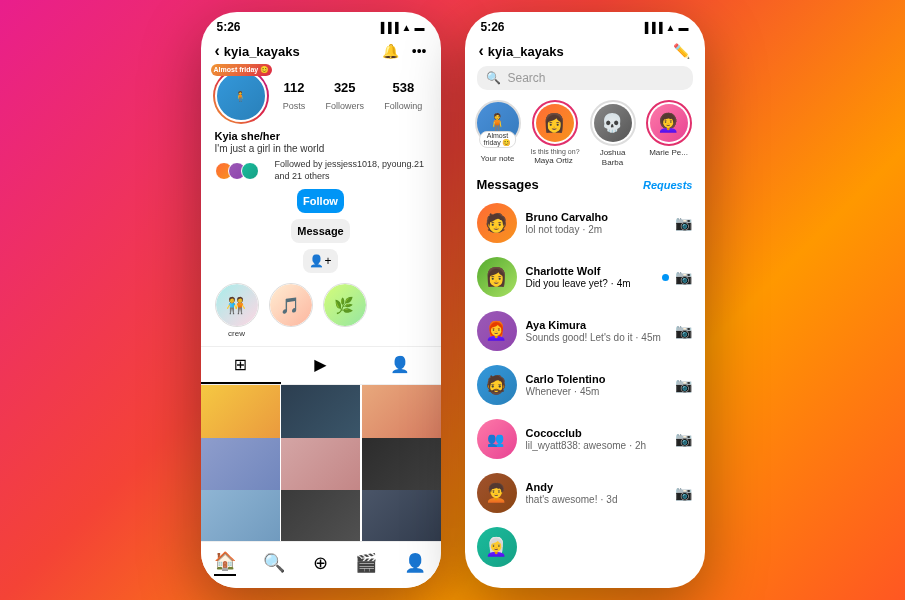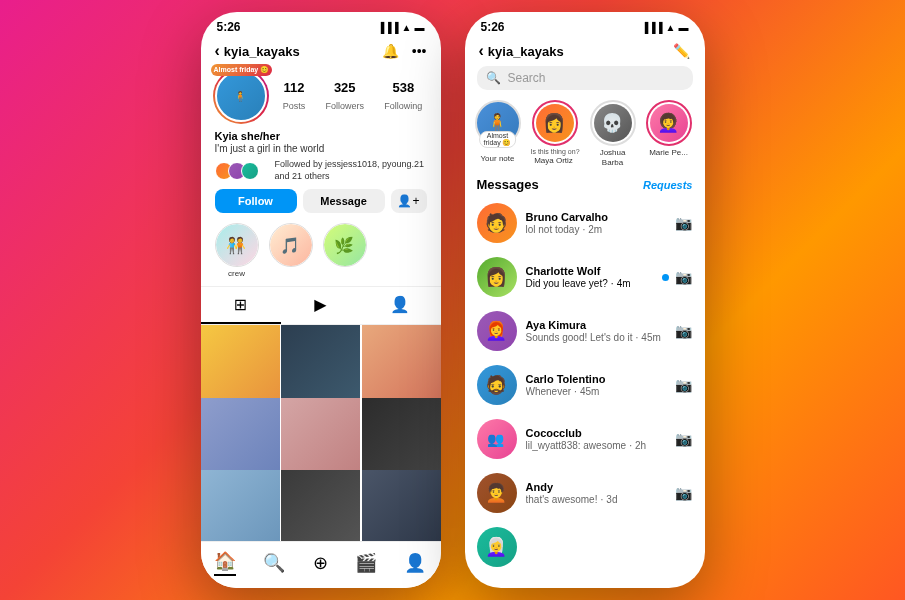--- a/index.html
+++ b/index.html
@@ -118,20 +118,21 @@
       background: #ccc;
     }
     .followed-avatar-sm:first-child { margin-left: 0; }
     .followed-text { font-size: 9px; color: #333; line-height: 1.3; }
 
     .action-buttons {
       display: flex;
       gap: 6px;
       padding: 4px 14px;
       align-items: center;
+      flex-direction: column;
     }
     .btn-follow {
       flex: 1;
       background: #0095f6;
       color: #fff;
       border: none;
       border-radius: 8px;
       padding: 6px;
       font-size: 11px;
       font-weight: 600;

